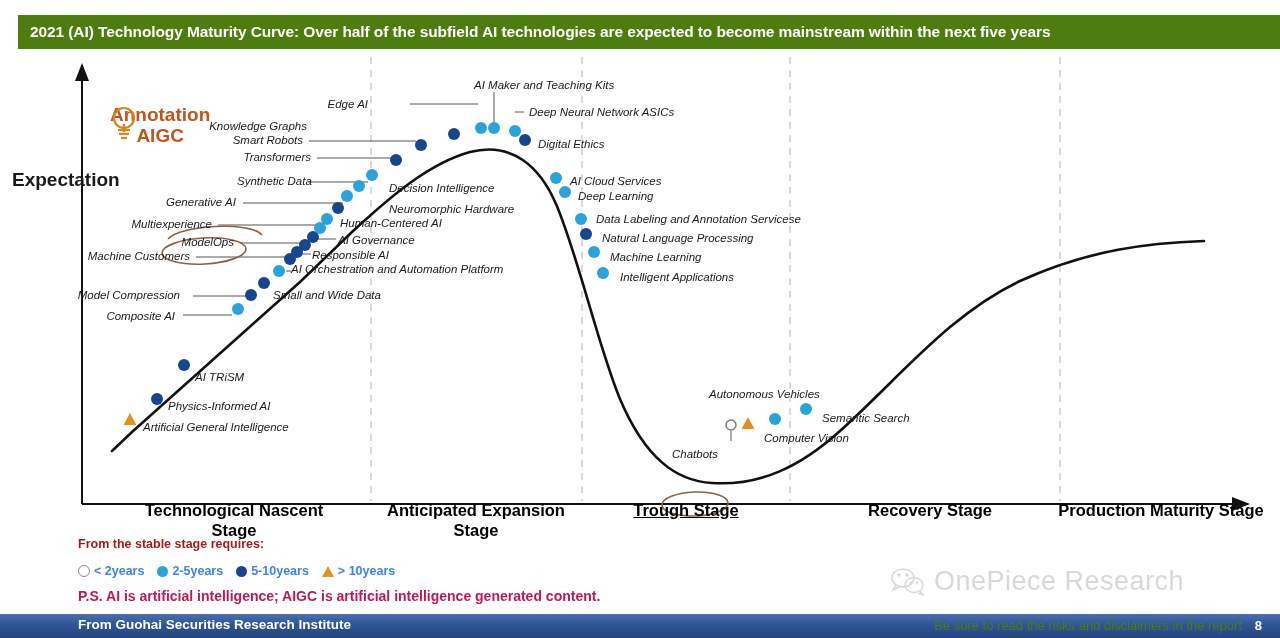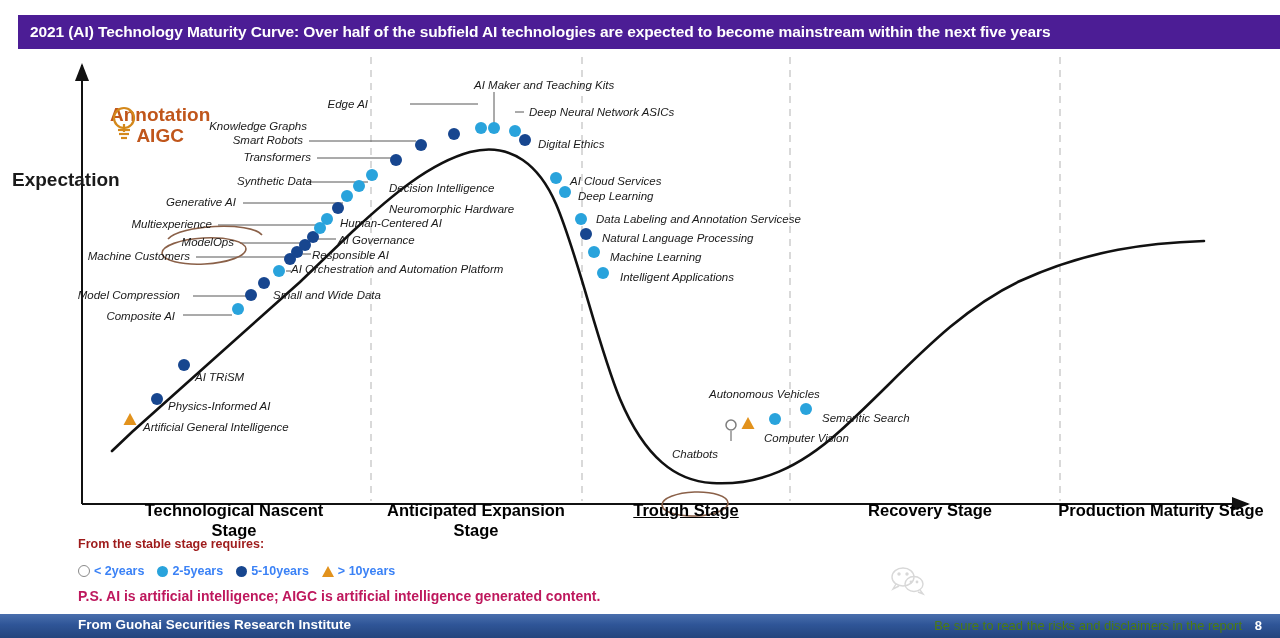--- a/index.html
+++ b/index.html
@@ -1,21 +1,21 @@
 <!DOCTYPE html>
 <html><head>
 <meta charset="utf-8">
 <style>
   html,body{margin:0;padding:0;background:#fff;}
   body{width:1280px;height:638px;position:relative;overflow:hidden;
        font-family:"Liberation Sans",sans-serif;color:#000;}
 
   
   #title-bar{position:absolute;left:18px;top:15px;width:1262px;height:34px;
-             background:#4c1d95;display:flex;align-items:center;overflow:hidden;}
+             background:#4d7c0f;display:flex;align-items:center;overflow:hidden;}
   #title-text{color:#fff;font-weight:bold;font-size:15.5px;white-space:nowrap;
               padding-left:12px;letter-spacing:-0.1px;}
 
   
   #plot{position:absolute;left:0;top:49px;width:1280px;height:470px;}
   #plot svg{position:absolute;left:0;top:0;}
 
   
   .lbl{position:absolute;font-family:"Liberation Sans",sans-serif;
        font-style:italic;font-size:11.5px;color:#1a1a1a;white-space:nowrap;
@@ -241,18 +241,19 @@
   <svg width="36" height="30" viewBox="0 0 36 30">
     <ellipse cx="13" cy="11" rx="11" ry="9" fill="none" stroke="#d8d8d8" stroke-width="1.4"></ellipse>
     <path d="M 6,18 L 3,23 L 9,20" fill="none" stroke="#d8d8d8" stroke-width="1.4"></path>
     <circle cx="9" cy="8" r="1.7" fill="#d8d8d8"></circle>
     <circle cx="17" cy="8" r="1.7" fill="#d8d8d8"></circle>
     <ellipse cx="24" cy="18" rx="9" ry="7.5" fill="none" stroke="#d8d8d8" stroke-width="1.4"></ellipse>
     <path d="M 30,24 L 33,28 L 28,26" fill="none" stroke="#d8d8d8" stroke-width="1.4"></path>
     <circle cx="21" cy="16" r="1.4" fill="#d8d8d8"></circle>
     <circle cx="27" cy="16" r="1.4" fill="#d8d8d8"></circle>
   </svg>
+  <span>OnePiece Research</span>
 </div>
 
 <div id="footer"></div>
 <div id="footer-left">From Guohai Securities Research Institute</div>
 <div id="footer-right">Be sure to read the risks and disclaimers in the report</div>
 <div id="footer-page">8</div>
 
 </body></html>

